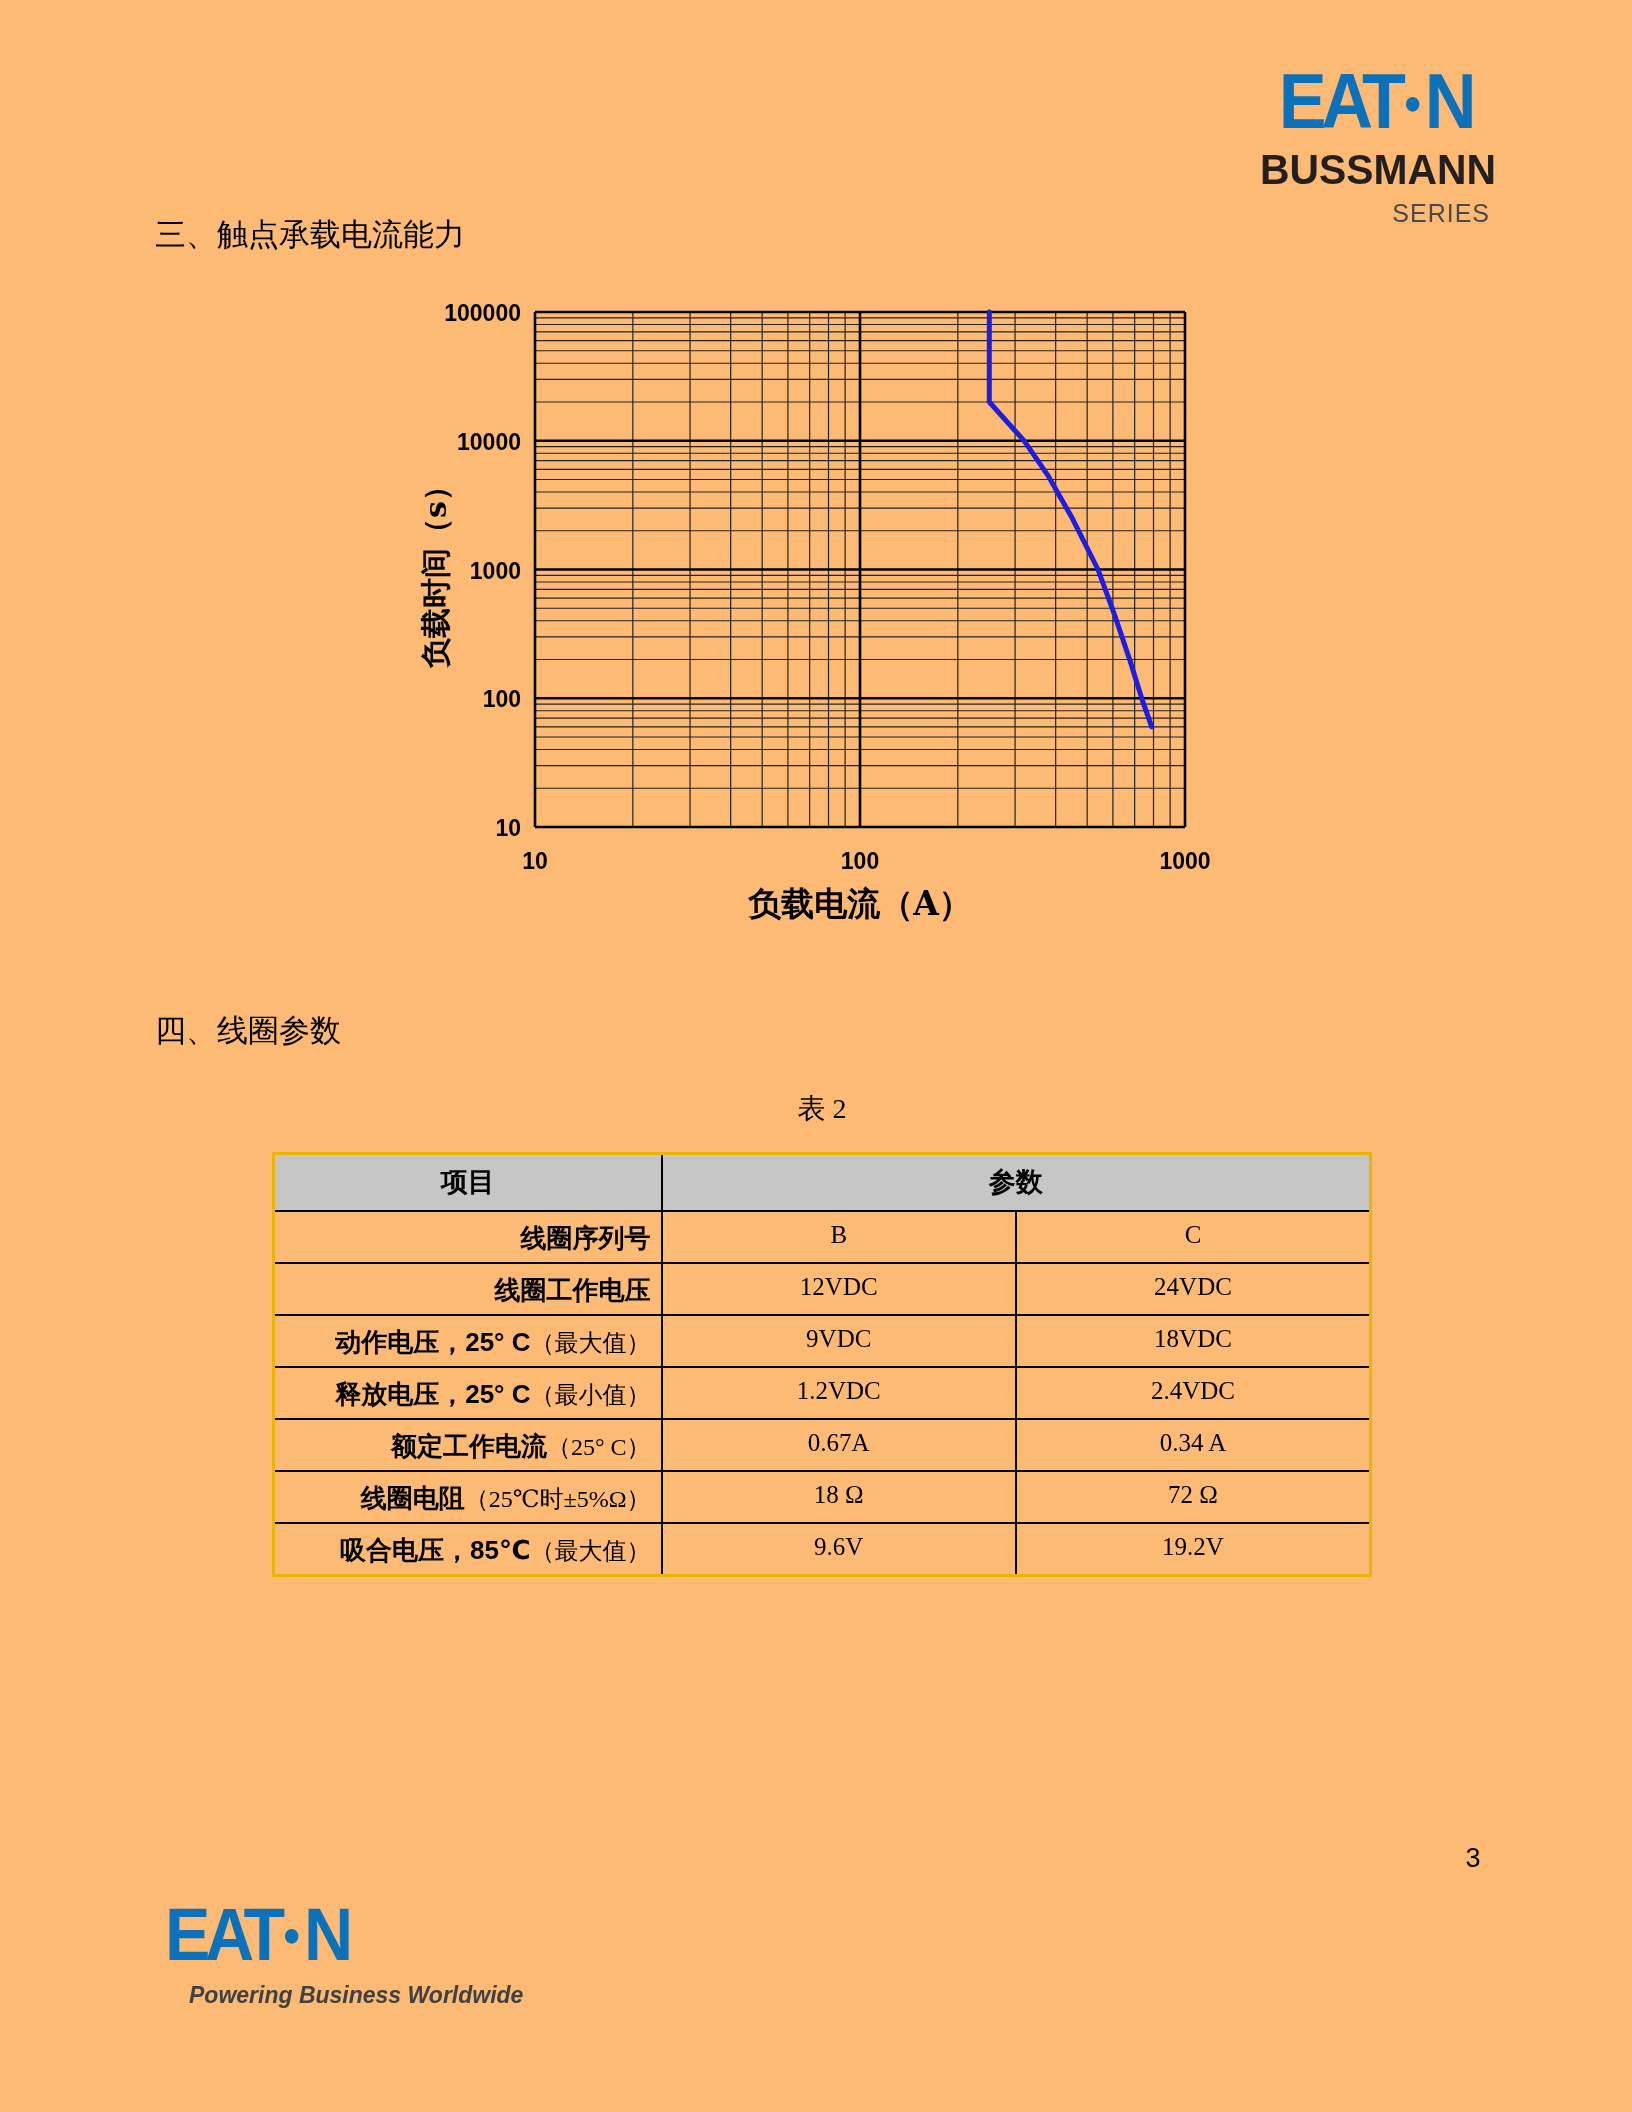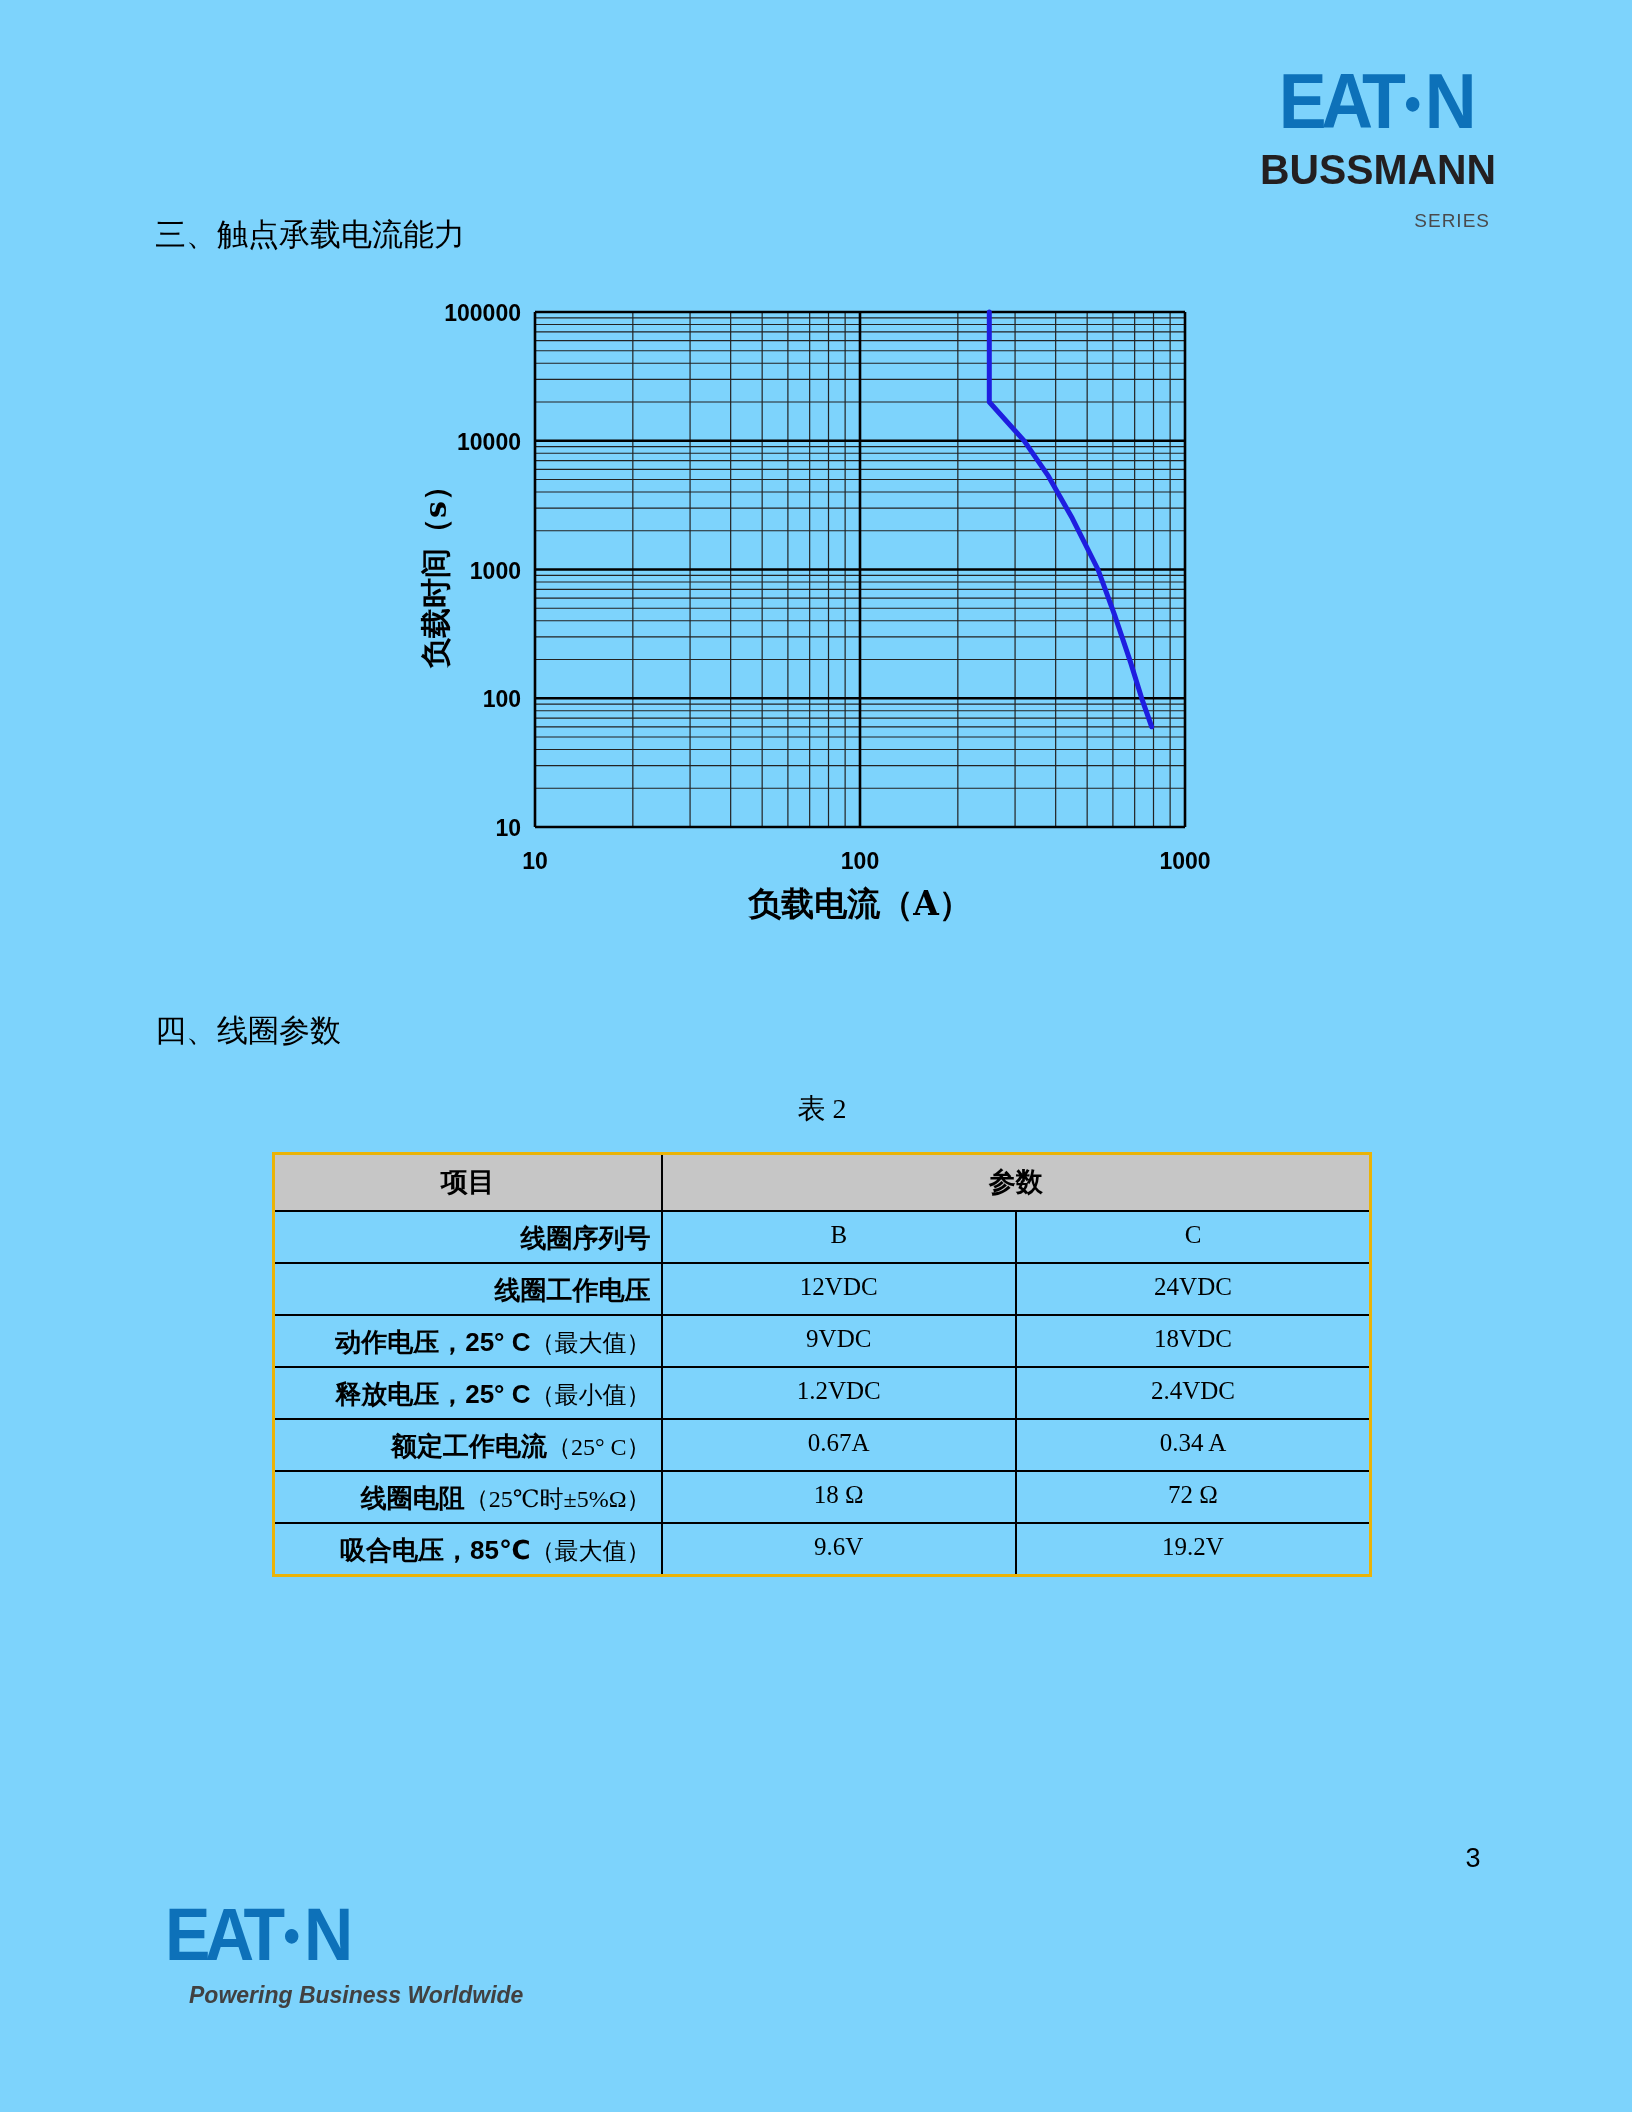--- a/index.html
+++ b/index.html
@@ -1,19 +1,19 @@
 <!DOCTYPE html>
 <html><head>
 <meta charset="utf-8">
 <style>
   html,body{margin:0;padding:0;background:#ffffff;}
   .page{
     position:relative;
     width:1632px;height:2112px;
-    background:#7dd3fc;
+    background:#fdba74;
     font-family:"Liberation Serif","DejaVu Serif",serif;
     color:#000;
     overflow:hidden;
     margin:0 auto;
   }
   
   .brand-top{position:absolute;left:1260px;top:62px;width:230px;}
   .eaton-word{
     text-align:center;line-height:1;
     font-family:"Liberation Sans","DejaVu Sans",sans-serif;
@@ -22,23 +22,23 @@
     white-space:nowrap;
   }
   .eaton-word .dot{font-size:34px;letter-spacing:0;vertical-align:14px;padding:0 3px;}
   .bussmann{
     margin-top:8px;text-align:left;line-height:1;
     font-family:"Liberation Sans","DejaVu Sans",sans-serif;
     font-weight:700;font-size:43px;color:#231f20;
     transform:scaleX(.95);transform-origin:left;white-space:nowrap;
   }
   .series{
-    margin-top:20px;text-align:right;line-height:1;
-    font-family:"Liberation Sans","DejaVu Sans",sans-serif;
-    font-weight:400;font-size:19px;color:#4a4a4c;letter-spacing:1px;
+    margin-top:10px;text-align:right;line-height:1;
+    font-family:"Liberation Sans","DejaVu Sans",sans-serif;
+    font-weight:400;font-size:25px;color:#4a4a4c;letter-spacing:1px;
   }
   
   .sec{
     position:absolute;left:155px;margin:0;
     font-weight:400;font-size:31px;line-height:1.2;
     font-family:Liberation Sans, sans-serif;
   }
   .s3{top:216px;}
   .s4{top:1012px;}
   

